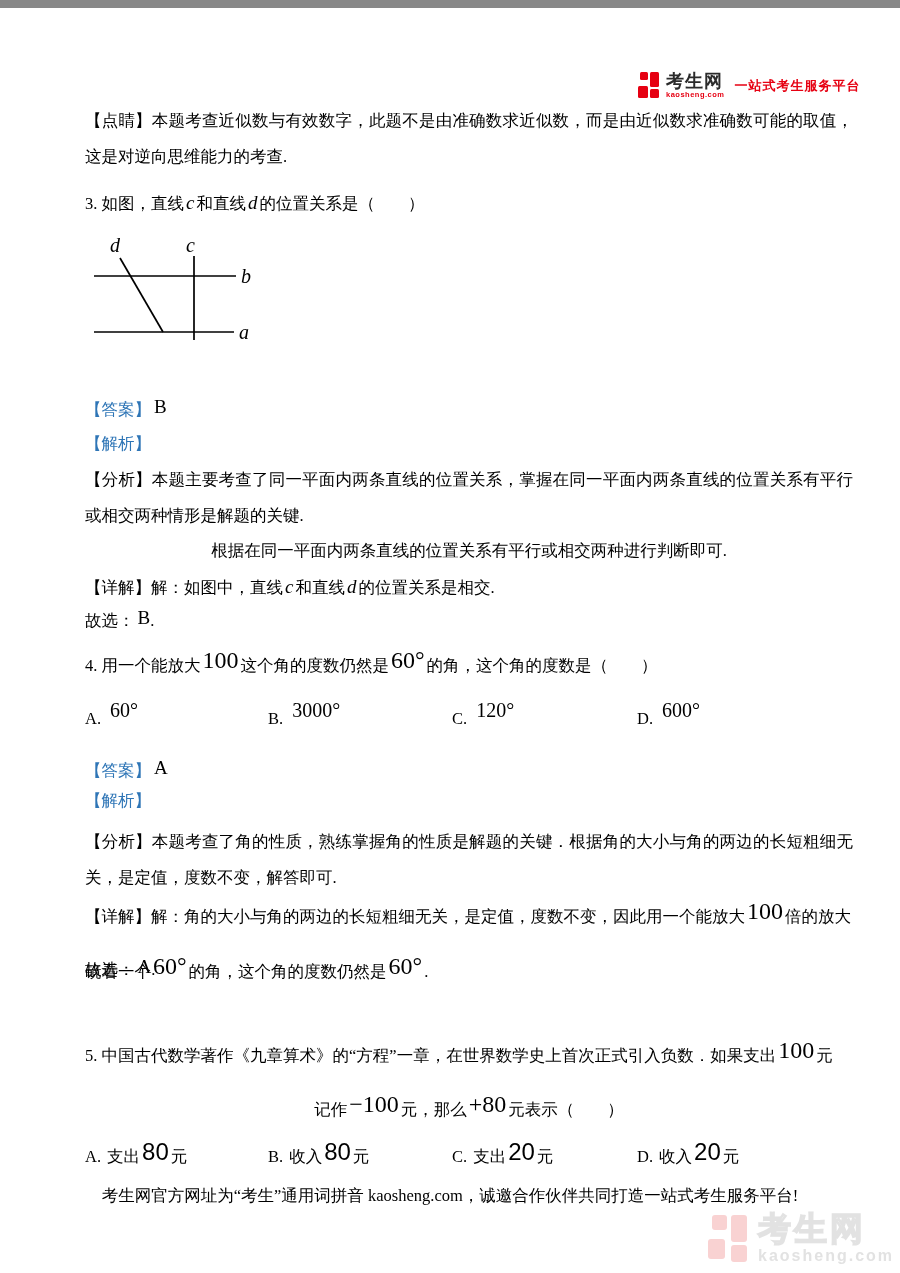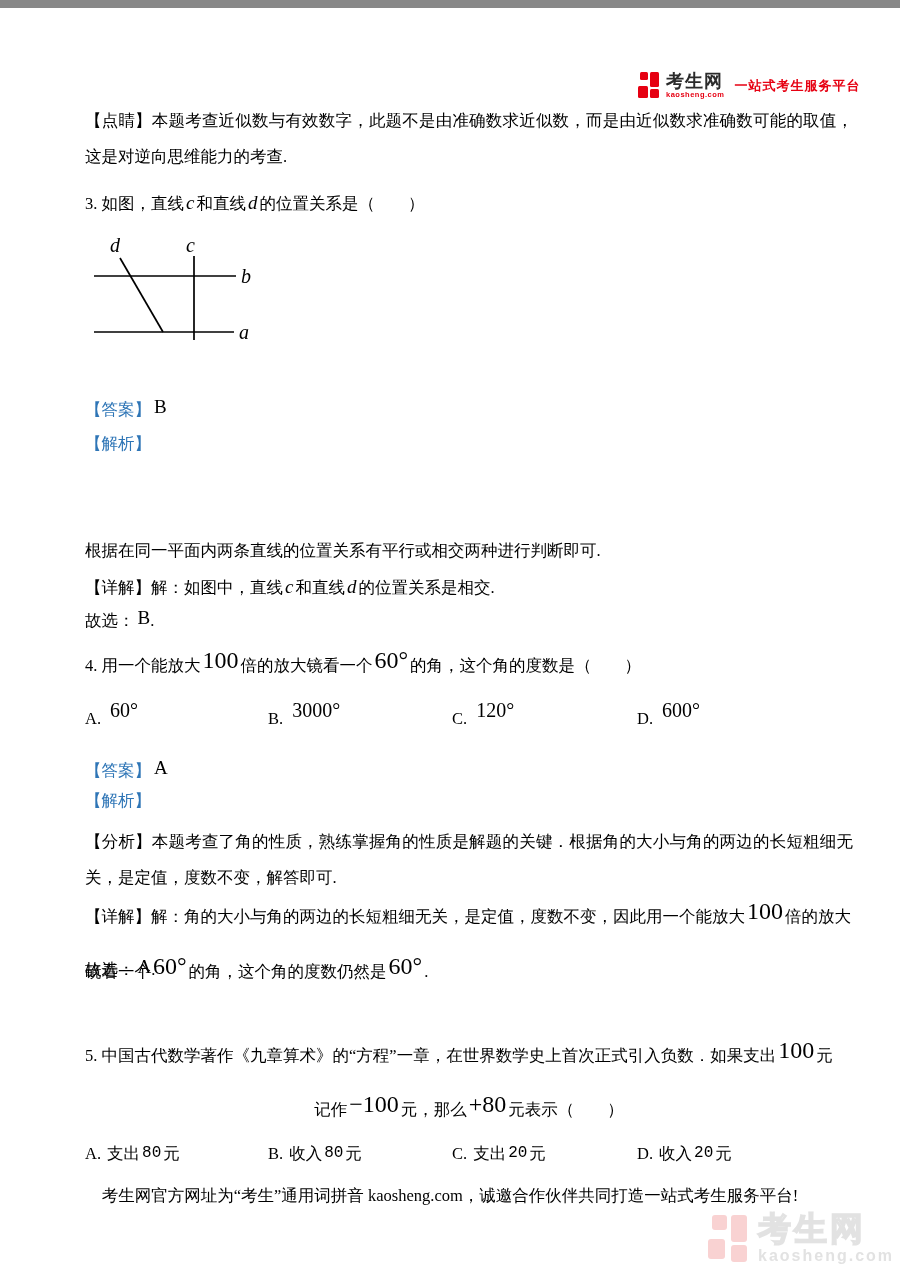--- a/index.html
+++ b/index.html
@@ -12,21 +12,21 @@
   .nowrap{white-space:nowrap;text-align:left;}
   .blue{color:#2E75B6;}
   .mvar{font-family:"Liberation Serif","DejaVu Serif",serif;font-style:italic;font-size:19px;padding:0 2px;}
   .fnum{font-family:"Liberation Serif","DejaVu Serif",serif;font-size:24px;position:relative;top:-3px;padding:0 2px;}
   .fbig{font-family:"Liberation Serif","DejaVu Serif",serif;font-size:20px;position:relative;top:-7px;padding:0 3px;}
   .ansletter{font-family:"Liberation Serif","DejaVu Serif",serif;font-size:19px;position:relative;top:-2px;padding-left:3px;}
   .optrow{position:absolute;left:85px;width:768px;height:36px;line-height:30px;text-align:left;}
   .opt{position:absolute;top:0;white-space:nowrap;}
   .opt.c1{left:0;} .opt.c2{left:183px;} .opt.c3{left:367px;} .opt.c4{left:552px;}
   .okey{margin-right:6px;}
-  .onum{font-family:Liberation Mono, monospace;font-size:16px;position:relative;top:-2px;padding:0 2px;}
+  .onum{font-family:Liberation Sans, sans-serif;font-size:24px;position:relative;top:-2px;padding:0 2px;}
 
   
   .logo{position:absolute;top:64px;left:638px;display:flex;align-items:center;}
   .mark{position:relative;width:24px;height:27px;}
   .mark i{position:absolute;background:#E60012;border-radius:1.5px;}
   .mark .m1{left:2px;top:0;width:8px;height:8px;}
   .mark .m2{left:12px;top:0;width:9px;height:15px;}
   .mark .m3{left:0;top:14px;width:10px;height:12px;}
   .mark .m4{left:12px;top:17px;width:9px;height:9px;}
   .logotext{margin-left:4px;display:flex;flex-direction:column;line-height:1;}
@@ -91,31 +91,32 @@
     </g>
   </svg>
 
 
   <div class="blk nowrap" style="top:383px;">
     <span class="blue">【答案】</span><span class="ansletter">B</span>
   </div>
   <div class="blk nowrap" style="top:418px;">
     <span class="blue">【解析】</span>
   </div>
-  <div class="blk nowrap" style="top:525px;">根据在同一平面内两条直线的位置关系有平行或相交两种进行判断即可.</div>
+  <div class="blk" style="top:454px;">【分析】本题主要考查了同一平面内两条直线的位置关系，掌握在同一平面内两条直线的位置关系有平行或相交两种情形是解题的关键.</div>
+  <div class="blk nowrap" style="top:525px;text-align:center;">根据在同一平面内两条直线的位置关系有平行或相交两种进行判断即可.</div>
 
   <div class="blk nowrap" style="top:561px;">
     <span>【详解】解：如图中，直线</span><span class="mvar">c</span><span>和直线</span><span class="mvar">d</span><span>的位置关系是相交.</span>
   </div>
   <div class="blk nowrap" style="top:594px;">
     <span>故选：</span><span class="ansletter">B</span><span>.</span>
   </div>
 
   <div class="blk nowrap" style="top:637px;">
-    <span>4. 用一个能放大</span><span class="fnum">100</span><span>倍的放大镜看一个</span><span class="fnum">60°</span><span>的角，这个角的度数是（　　）</span>
+    <span>4. 用一个能放大</span><span class="fnum">100</span><span>这个角的度数仍然是</span><span class="fnum">60°</span><span>的角，这个角的度数是（　　）</span>
   </div>
 
   <div class="optrow" style="top:694px;">
     <span class="opt c1"><span class="okey">A.</span><span class="fbig">60°</span></span>
     <span class="opt c2"><span class="okey">B.</span><span class="fbig">3000°</span></span>
     <span class="opt c3"><span class="okey">C.</span><span class="fbig">120°</span></span>
     <span class="opt c4"><span class="okey">D.</span><span class="fbig">600°</span></span>
   </div>
 
   <div class="blk nowrap" style="top:744px;">

